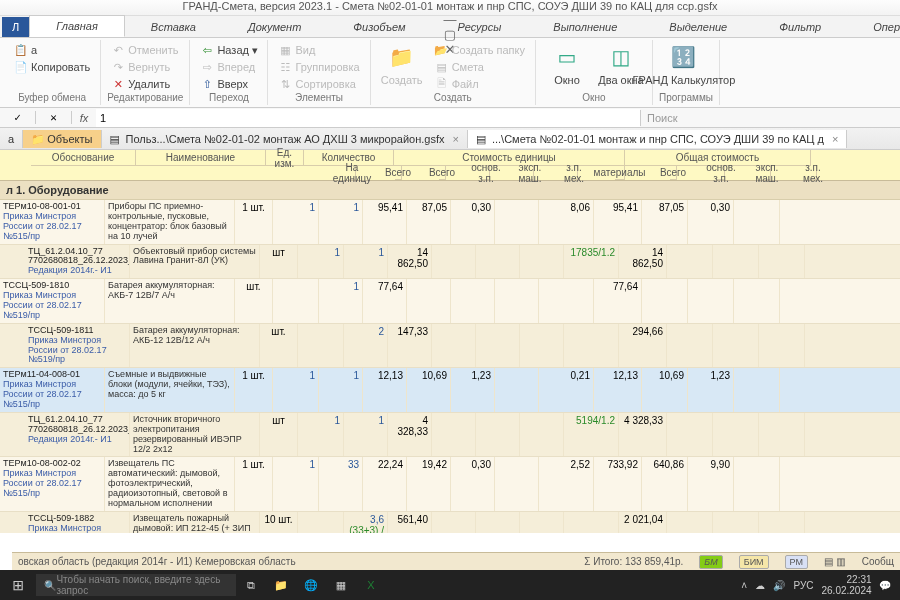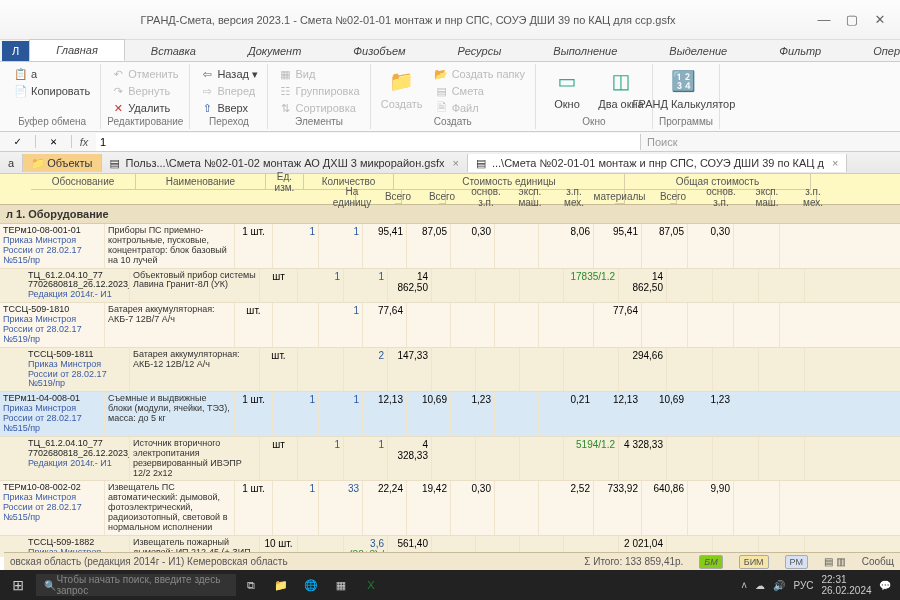--- a/index.html
+++ b/index.html
@@ -1,19 +1,19 @@
 <!DOCTYPE html>
 <html><head>
 <meta charset="utf-8">
 <style>
 * { box-sizing: border-box; margin: 0; padding: 0; font-family: "Segoe UI", Tahoma, sans-serif; }
 body { width: 900px; height: 600px; overflow: hidden; background: #fff; font-size: 11px; position: relative; }
 
 
-.titlebar { height: 40px; background: linear-gradient(#fdfdfd,#f3f3f3); display: flex; align-items: center; padding: 0 6px; border-bottom: 1px solid #ddd; }
+.titlebar { height: 16px; background: linear-gradient(#fdfdfd,#f3f3f3); display: flex; align-items: center; padding: 0 6px; border-bottom: 1px solid #ddd; flex-direction: column; }
 .titlebar .title { flex: 1; text-align: center; color: #555; font-size: 11px; }
 .winbtn { width: 28px; text-align: center; color: #666; font-size: 13px; }
 
 
 .ribbon-tabs { height: 22px; display: flex; align-items: flex-end; background: #f3f3f3; padding-left: 2px; border-bottom: 1px solid #ccc; }
 .ribbon-tabs .file { background: #2a579a; color: #fff; padding: 4px 10px; font-size: 11px; }
 .ribbon-tabs .tab { padding: 4px 26px; color: #444; font-size: 11px; font-style: italic; }
 .ribbon-tabs .tab.active { background: #fff; border: 1px solid #ccc; border-bottom: 1px solid #fff; }
 
 
@@ -60,32 +60,32 @@
 .row .name { font-size: 9px; line-height: 1.1; color: #333; }
 .row .num { text-align: right; }
 .row .ctr { text-align: center; }
 .row .blue { color: #2a579a; }
 .row .green { color: #2a8a2a; }
 .row.sel { background: #d8e8f5; }
 .row.odd { background: #fbf6e9; }
 .row.even { background: #f5eed9; padding-left: 25px; }
 
 
-.status { position: absolute; bottom: 30px; left: 4px; right: 0; height: 18px; background: #f2e8cf; border-top: 1px solid #c8bb99; display: flex; align-items: center; font-size: 10px; color: #555; padding: 0 6px; }
+.status { position: absolute; bottom: 30px; left: 12px; right: 0; height: 18px; background: #f2e8cf; border-top: 1px solid #c8bb99; display: flex; align-items: center; font-size: 10px; color: #555; padding: 0 6px; }
 .status .right { margin-left: auto; display: flex; gap: 16px; align-items: center; }
 .status .badge { padding: 1px 4px; border: 1px solid #aaa; border-radius: 2px; font-size: 9px; }
 .badge.bm { background: #84cc16; font-style: italic; } .badge.bim { background: #f5e6a8; } .badge.pm { background: #d8e0f5; }
 
 
 .taskbar { position: absolute; bottom: 0; left: 0; right: 0; height: 30px; background: #222; display: flex; align-items: center; color: #ccc; font-size: 11px; }
 .taskbar .win { width: 36px; text-align: center; font-size: 14px; }
 .taskbar .searchbox { background: #333; width: 200px; height: 22px; display: flex; align-items: center; padding: 0 8px; color: #888; font-size: 10px; }
 .taskbar .tbicon { width: 30px; text-align: center; }
 .taskbar .tray { margin-left: auto; display: flex; align-items: center; gap: 8px; padding-right: 8px; font-size: 10px; }
-.taskbar .clock { text-align: left; line-height: 1.1; }
+.taskbar .clock { text-align: right; line-height: 1.1; }
 </style>
 </head>
 <body>
 
 <div class="titlebar">
   <div class="title">ГРАНД-Смета, версия 2023.1 - Смета №02-01-01 монтаж и пнр СПС, СОУЭ ДШИ 39 по КАЦ для ccp.gsfx</div>
   <div class="winbtn">—</div>
   <div class="winbtn">▢</div>
   <div class="winbtn">✕</div>
 </div>

